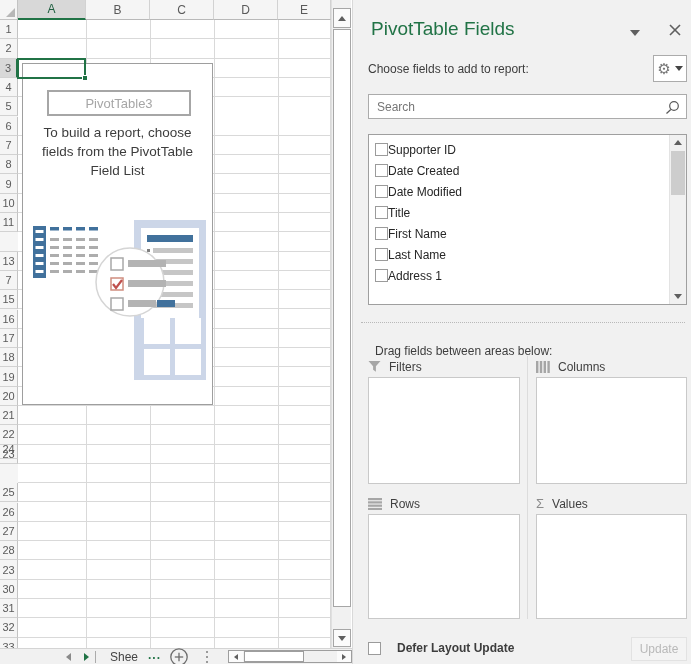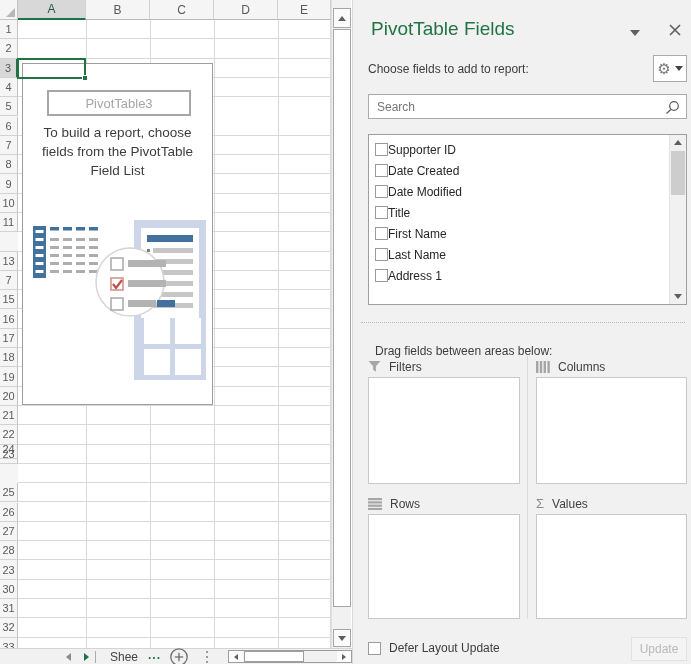--- a/index.html
+++ b/index.html
@@ -93,21 +93,21 @@
   .list-sb-thumb { position:absolute; left:1px; top:16px; width:14px; height:44px; background:#cdcdcd; }
 
   .dotted-div { position:absolute; left:8px; top:322px; width:324px; border-top:1px dotted #b9b9b9; }
   .drag-hint { position:absolute; left:15px; top:344px; font-size:12px; color:#3d3d3d;margin-left:7px; }
 
   .areas-vdiv { position:absolute; left:174px; top:356px; width:1px; height:263px; background:#dcdcdc; }
   .area-label { position:absolute; height:17px; display:flex; align-items:center; gap:8px; font-size:12px; color:#404040; }
   .area-box { position:absolute; background:#fff; border:1px solid #c9c9c9; }
   .sigma { font-size:13px; color:#8c8c8c; line-height:1; }
 
-  .defer-row { position:absolute; left:15px; top:641px; display:flex; align-items:center; gap:8px; }
+  .defer-row { position:absolute; left:15px; top:641px; display:flex; align-items:center; gap:16px;font-weight:bold; }
   .defer-row span { font-size:12px; color:#3d3d3d; }
   .update-btn { position:absolute; left:278px; top:637px; width:56px; height:24px; background:#f4f4f4; border:1px solid #e2e2e2;
                 font-size:12px; color:#b9b9b9; display:flex; align-items:center; justify-content:center;
                 font-family:"Liberation Sans", sans-serif; }
 </style>
 </head>
 <body>
 
 <div class="app">
 

